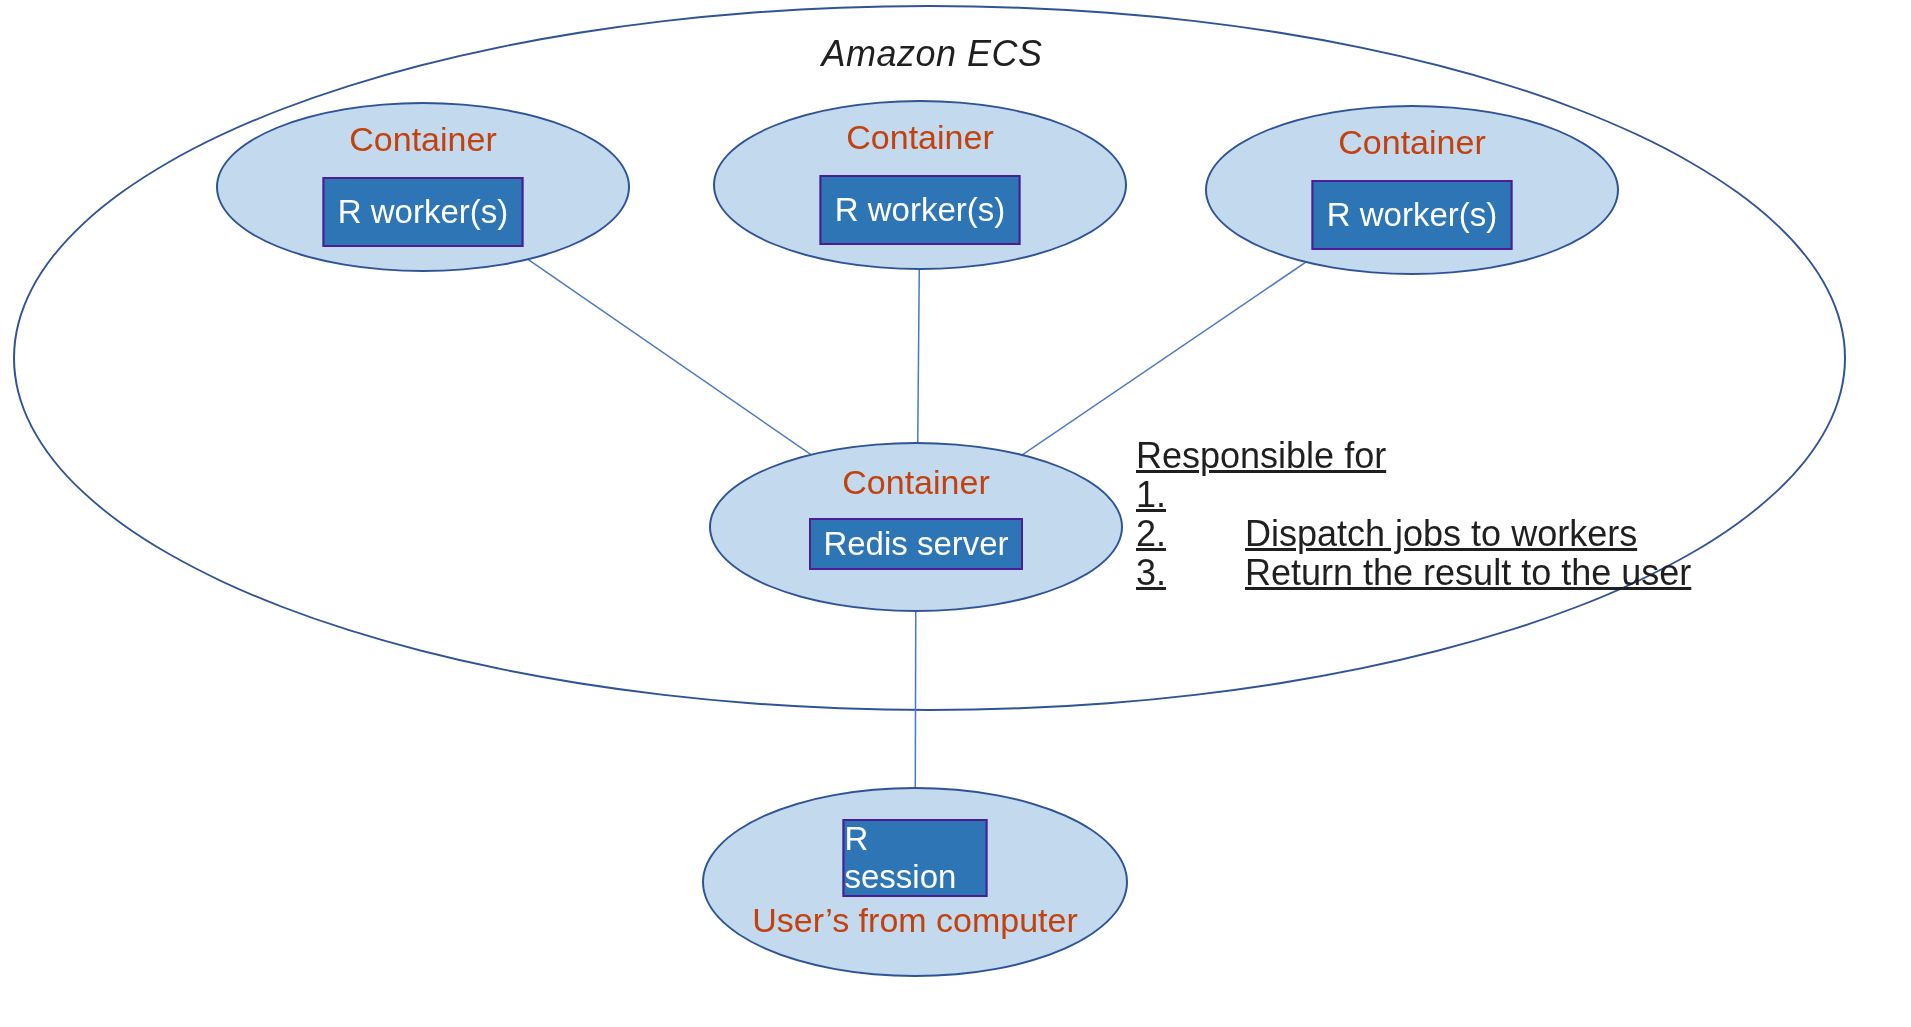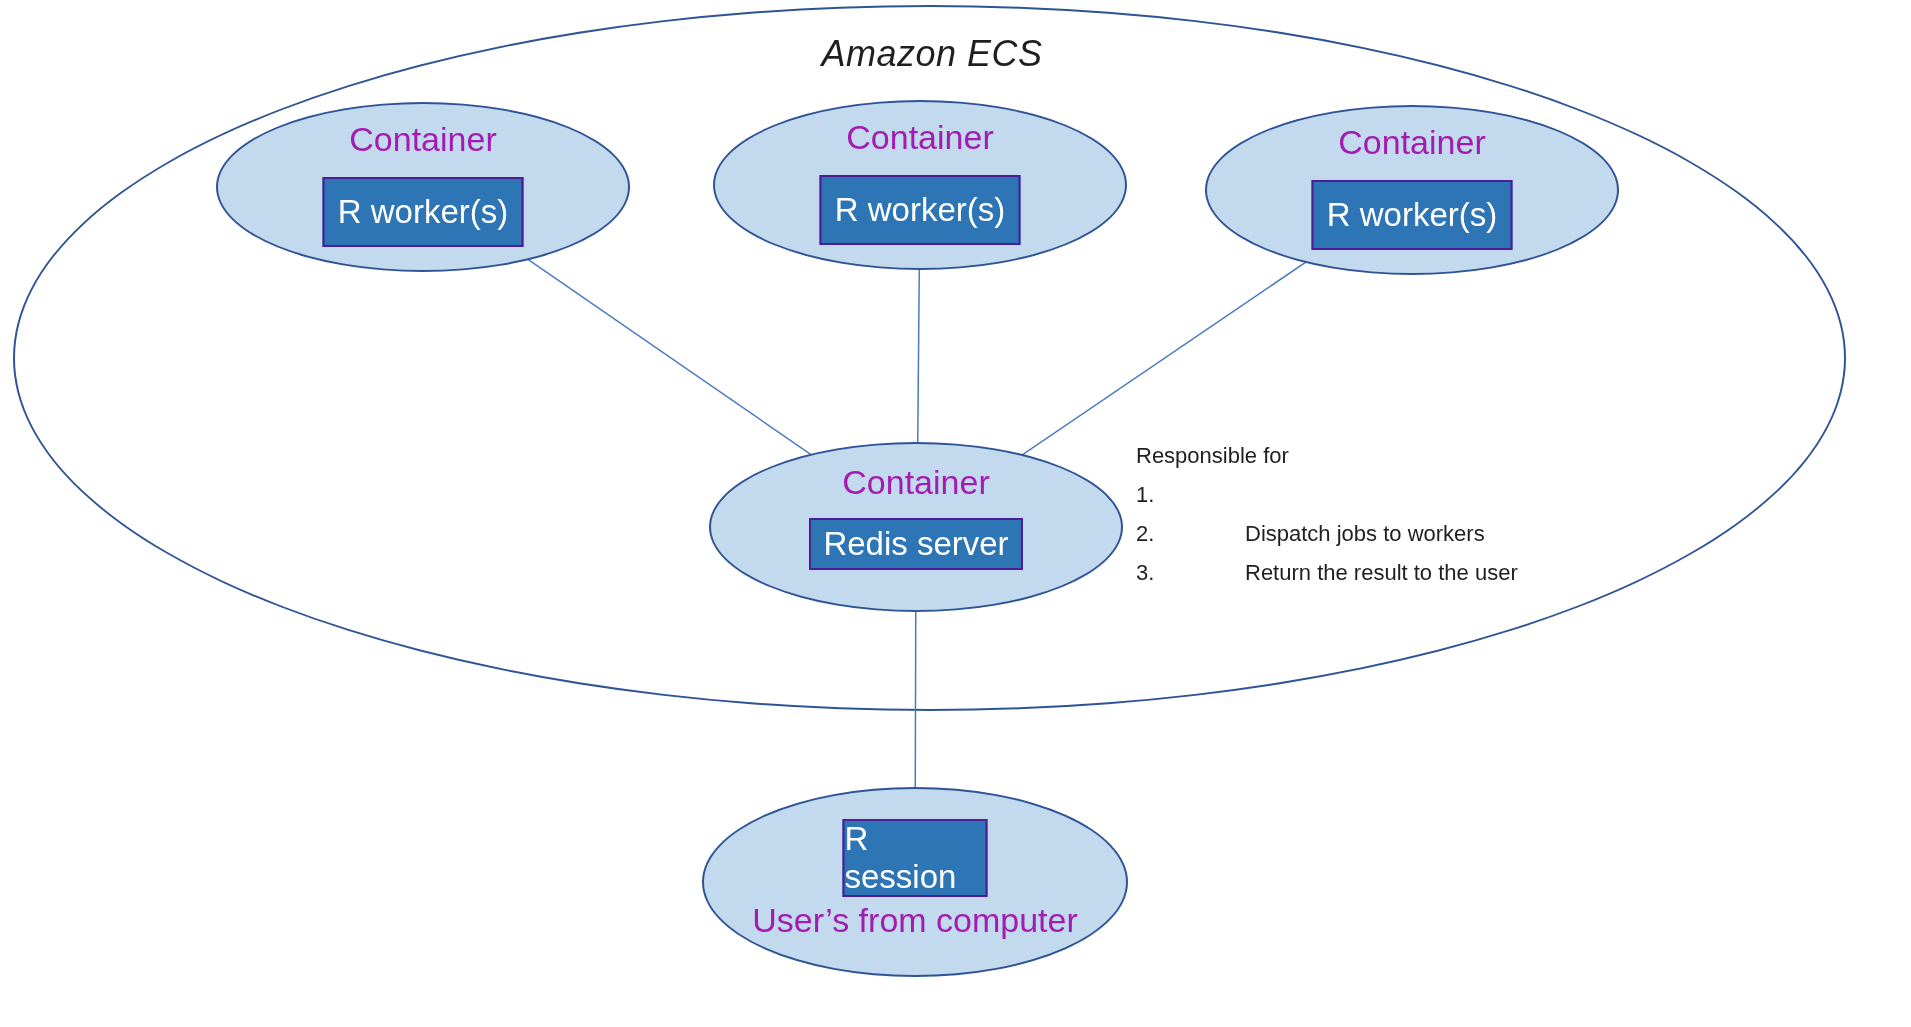--- a/index.html
+++ b/index.html
@@ -70,21 +70,21 @@
     top: 787px;
     width: 426px;
     height: 190px;
   }
   .node .label {
     position: absolute;
     left: 0;
     width: 100%;
     text-align: center;
     font-size: 34px;
-    color: #a21caf;
+    color: #c2410c;
   }
   .node-worker .label { top: 16px; }
   .node-redis  .label { top: 19px; }
   .node-local  .label { top: 112px; }
   .node .box {
     position: absolute;
     left: 50%;
     transform: translateX(-50%);
     background: #2e75b6;
     border: 2px solid #4c1d95;
@@ -97,24 +97,25 @@
   }
   .node-worker .box { top: 73px; width: 201px; height: 70px; }
   .node-redis  .box { top: 74px; width: 214px; height: 52px; }
   .node-local  .box { top: 30px;  width: 145px; height: 78px; }
   
   .annotation {
     position: absolute;
     left: 1136px;
     top: 436px;
     z-index: 3;
-    font-size: 22px;
+    font-size: 36px;
     color: #1f1f1f;
     line-height: 39px;
     white-space: nowrap;
+    text-decoration: underline;
   }
   .annotation .li { display: flex; }
   .annotation .num {
     width: 109px;
     flex: 0 0 109px;
   }
 </style>
 </head>
 <body>
 

